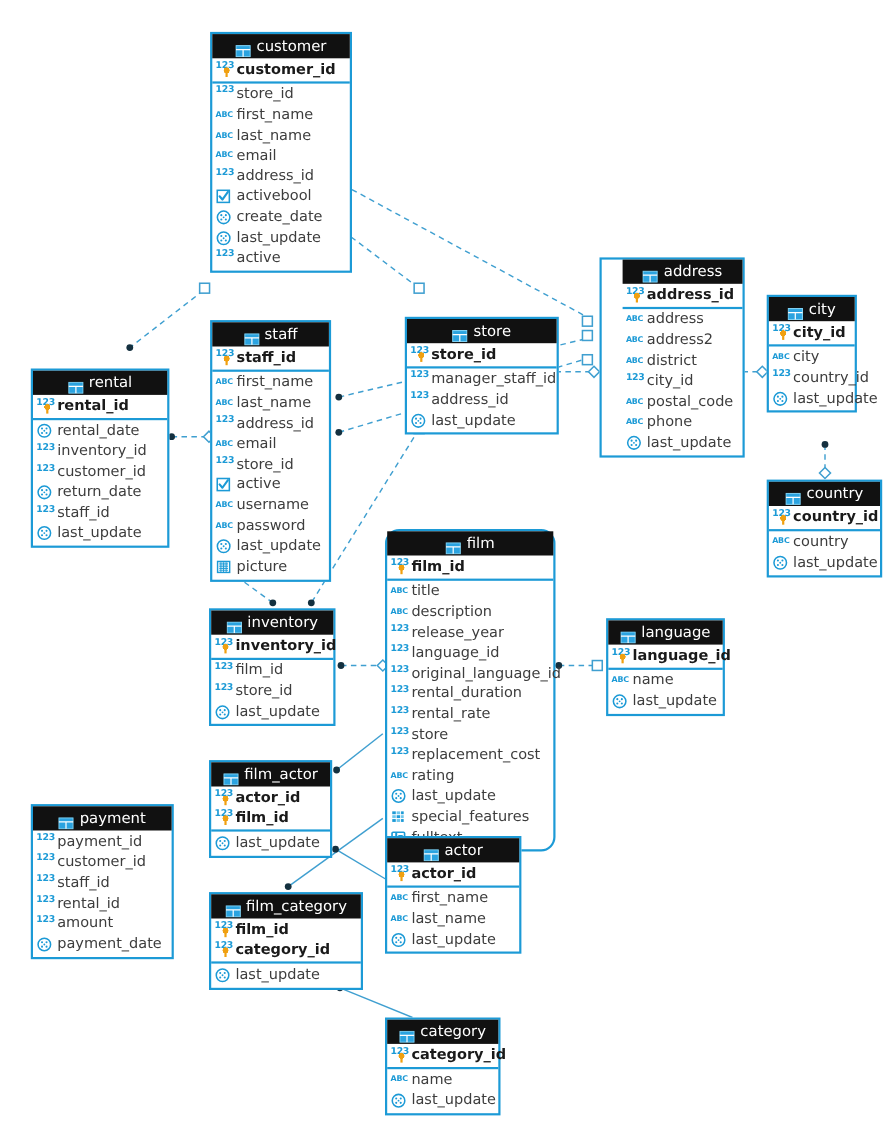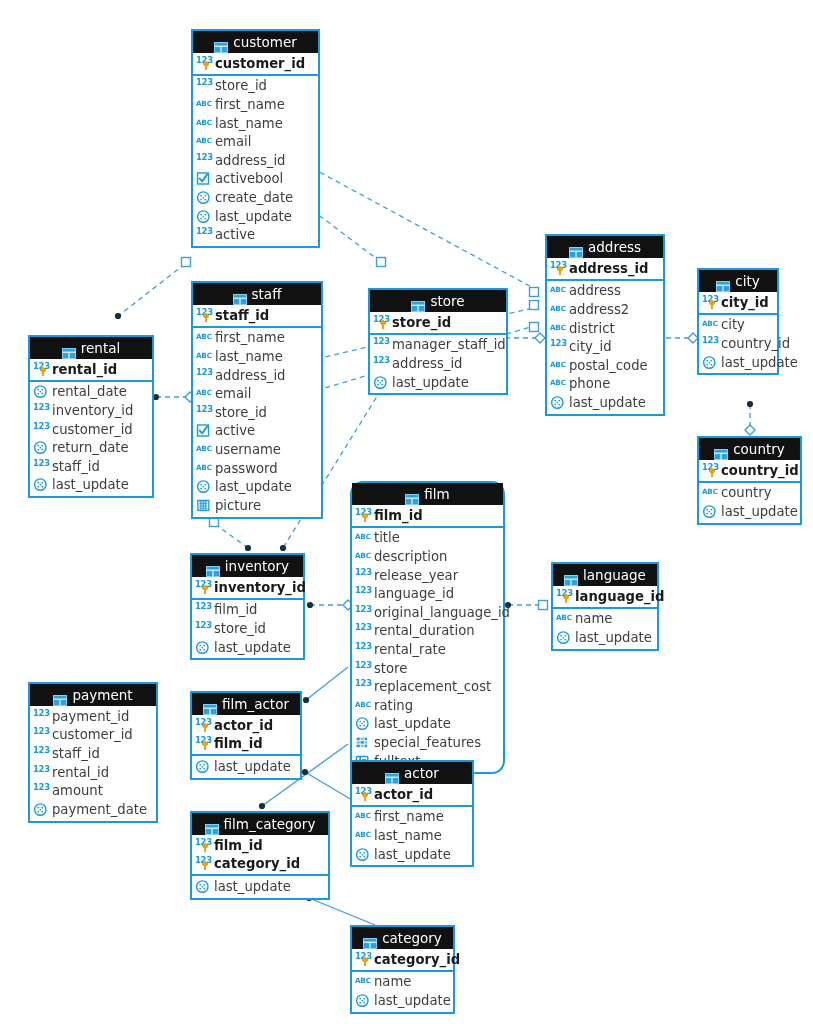--- a/index.html
+++ b/index.html
@@ -333,21 +333,21 @@
               <circle cx="9.3" cy="5.6" r="0.95" fill="#1c9ad6"></circle>
               <circle cx="5.2" cy="9.6" r="0.95" fill="#1c9ad6"></circle>
               <circle cx="9.3" cy="9.6" r="0.95" fill="#1c9ad6"></circle>
               <circle cx="7.3" cy="7.6" r="0.85" fill="#1c9ad6"></circle>
             </svg>
           </span>
           <span class="cname">last_update</span>
         </div>
       </div>
     </div>
-    <div class="entity" style="left: 191px; top: 281px; width: 132px;">
+    <div class="entity" style="left: 191px; top: 291px; width: 110px;">
       <div class="ent-header">
         <span class="ent-title-ico"><svg width="14" height="11" viewBox="0 0 14 11">
             <rect x="0.5" y="0.5" width="13" height="10" fill="#2ba3e0" stroke="#7fd0f2" stroke-width="1"></rect>
             <path d="M0.5 4.2h13" stroke="#ffffff" stroke-width="1.1"></path>
             <path d="M7 4.2v6.3" stroke="#ffffff" stroke-width="1.1"></path>
           </svg></span>
         <span class="hdr-label">staff</span>
       </div>
       <div class="pk-block">
         <div class="col pk">
@@ -450,21 +450,21 @@
               <circle cx="9.3" cy="5.6" r="0.95" fill="#1c9ad6"></circle>
               <circle cx="5.2" cy="9.6" r="0.95" fill="#1c9ad6"></circle>
               <circle cx="9.3" cy="9.6" r="0.95" fill="#1c9ad6"></circle>
               <circle cx="7.3" cy="7.6" r="0.85" fill="#1c9ad6"></circle>
             </svg>
           </span>
           <span class="cname">last_update</span>
         </div>
       </div>
     </div>
-    <div class="entity" style="left: 545px; top: 234px; width: 120px;">
+    <div class="entity" style="left: 545px; top: 234px; width: 132px; padding-left: 19px;">
       <div class="ent-header">
         <span class="ent-title-ico"><svg width="14" height="11" viewBox="0 0 14 11">
             <rect x="0.5" y="0.5" width="13" height="10" fill="#2ba3e0" stroke="#7fd0f2" stroke-width="1"></rect>
             <path d="M0.5 4.2h13" stroke="#ffffff" stroke-width="1.1"></path>
             <path d="M7 4.2v6.3" stroke="#ffffff" stroke-width="1.1"></path>
           </svg></span>
         <span class="hdr-label">address</span>
       </div>
       <div class="pk-block">
         <div class="col pk">
@@ -750,21 +750,21 @@
               <circle cx="9.3" cy="5.6" r="0.95" fill="#1c9ad6"></circle>
               <circle cx="5.2" cy="9.6" r="0.95" fill="#1c9ad6"></circle>
               <circle cx="9.3" cy="9.6" r="0.95" fill="#1c9ad6"></circle>
               <circle cx="7.3" cy="7.6" r="0.85" fill="#1c9ad6"></circle>
             </svg>
           </span>
           <span class="cname">last_update</span>
         </div>
       </div>
     </div>
-    <div class="entity" style="left: 28px; top: 682px; width: 130px;">
+    <div class="entity" style="left: 28px; top: 731px; width: 130px;">
       <div class="ent-header">
         <span class="ent-title-ico"><svg width="14" height="11" viewBox="0 0 14 11">
             <rect x="0.5" y="0.5" width="13" height="10" fill="#2ba3e0" stroke="#7fd0f2" stroke-width="1"></rect>
             <path d="M0.5 4.2h13" stroke="#ffffff" stroke-width="1.1"></path>
             <path d="M7 4.2v6.3" stroke="#ffffff" stroke-width="1.1"></path>
           </svg></span>
         <span class="hdr-label">payment</span>
       </div>
       <div class="col-block">
         <div class="col">

